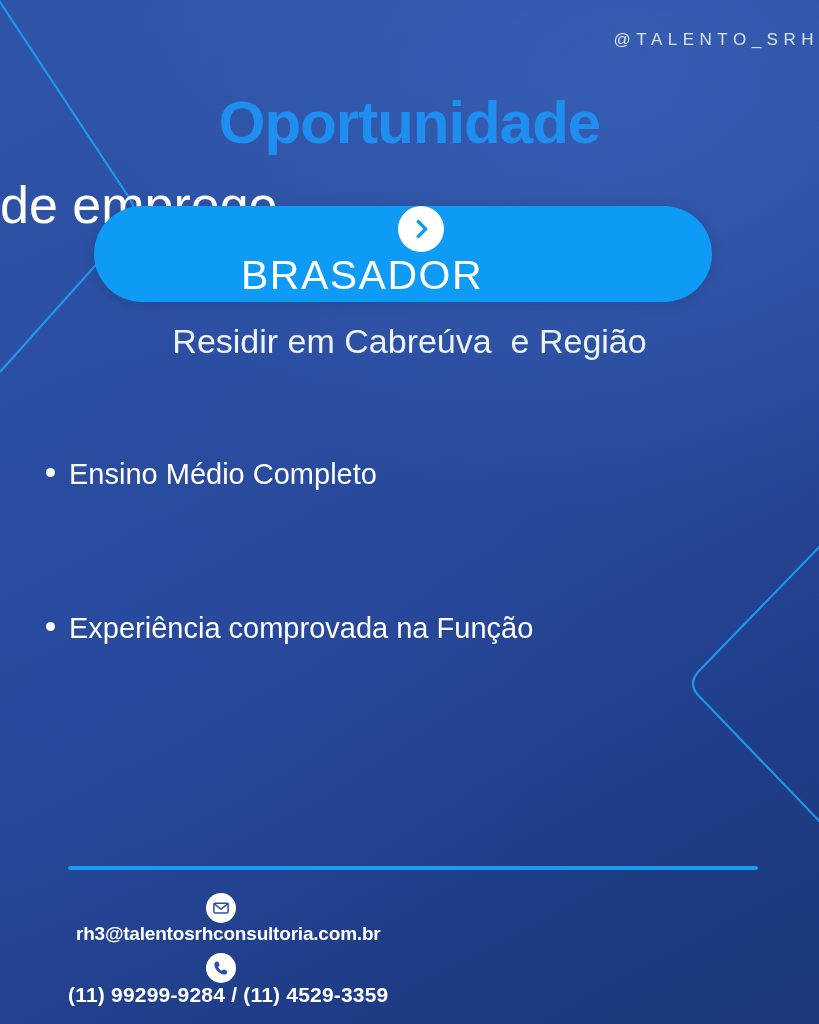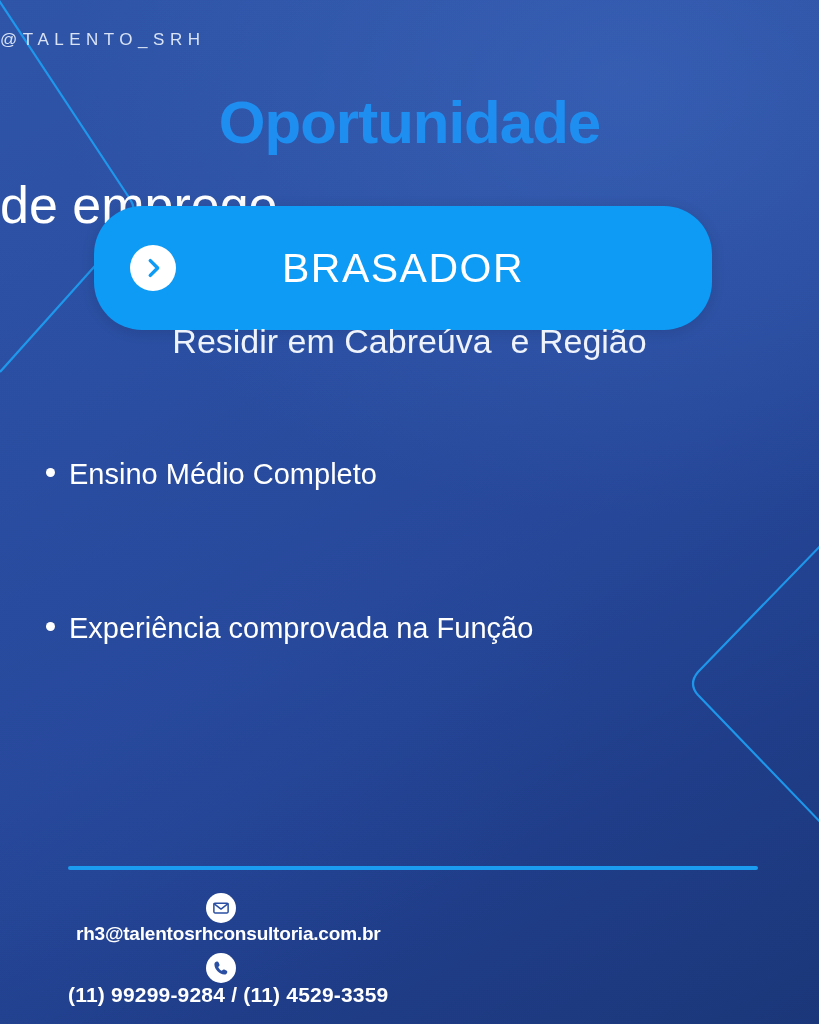--- a/index.html
+++ b/index.html
@@ -29,21 +29,21 @@
       repeating-linear-gradient(0deg, rgba(255,255,255,0.045) 0px, rgba(255,255,255,0.045) 1px, rgba(0,0,0,0.04) 1px, rgba(0,0,0,0.04) 2px),
       repeating-linear-gradient(90deg, rgba(255,255,255,0.035) 0px, rgba(255,255,255,0.035) 1px, rgba(0,0,0,0.03) 1px, rgba(0,0,0,0.03) 2px);
     mix-blend-mode:overlay;
   }
 
   #deco { position:absolute; inset:0; pointer-events:none; }
 
   
   .handle {
     position:absolute; top:30px; left:0; right:0;
-    text-align:left;
+    text-align:right;
     color:#d9e3f5;
     font-size:17px;
     font-weight:400;
     letter-spacing:5.5px;
   }
 
   
   .title-main {
     position:absolute; top:93px; left:0; right:0;
     text-align:center;
@@ -60,25 +60,26 @@
     font-weight:300;
     letter-spacing:0px;
     line-height:1;
     margin-top:11px;
   }
 
   
   .pill {
     position:absolute;
     left:94px; top:206px;
-    width:618px; height:124px;
+    width:618px; height:96px;
     background:#0d9bf5;
     border-radius:48px;
     display:flex; align-items:center;
     box-shadow:0 2px 14px rgba(0,0,0,0.12);
+    flex-direction:column;
   }
   .pill-icon {
     width:46px; height:46px;
     margin-left:36px;
     background:#ffffff;
     border-radius:50%;
     display:flex; align-items:center; justify-content:center;
     flex:0 0 auto;
   }
   .pill-icon svg { display:block; }

